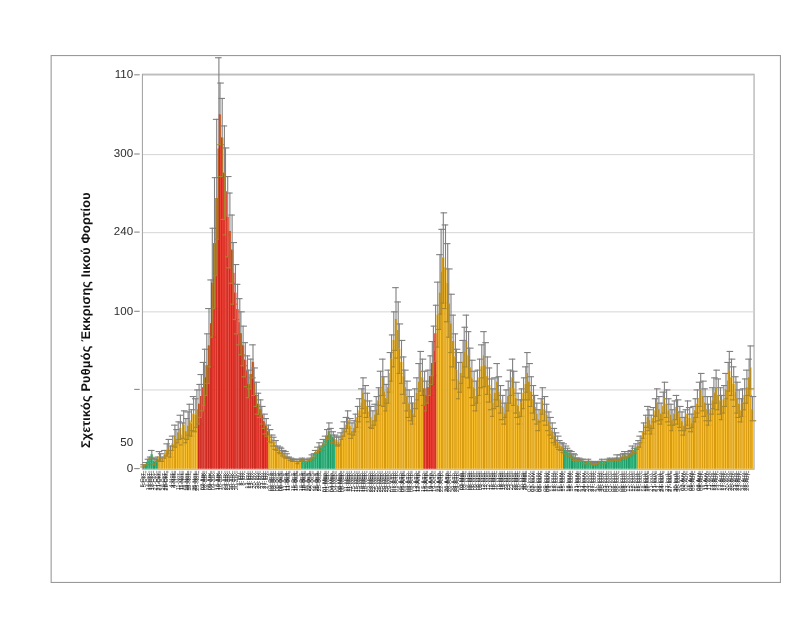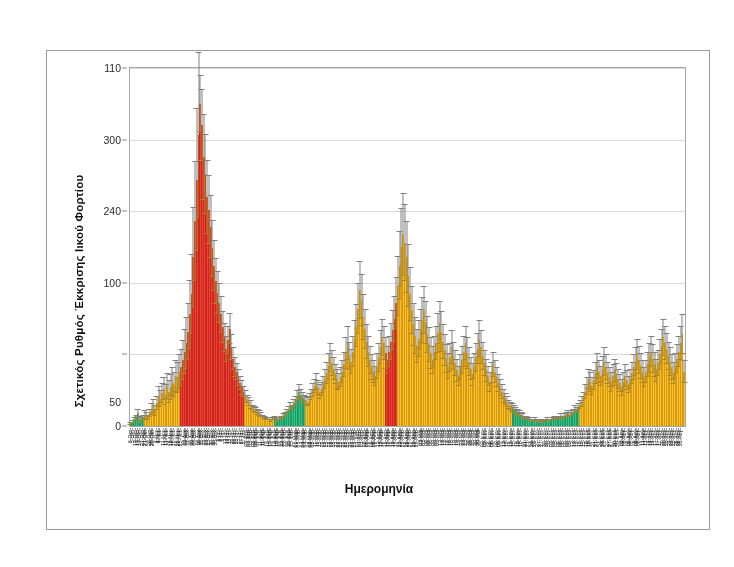--- a/index.html
+++ b/index.html
@@ -4025,16 +4025,15 @@
           <div class="xl">26-Αυγ</div>
         </div>
         <div class="xl-slot">
           <div class="xtickmark"></div>
           <div class="xl">26-Αυγ</div>
         </div>
         <div class="xl-slot"></div>
         <div class="xl-slot"></div>
       </div>
 
-    <div id="x-title">Ημερομηνία</div>
   </div>
 
 </div>
 
 </body></html>

